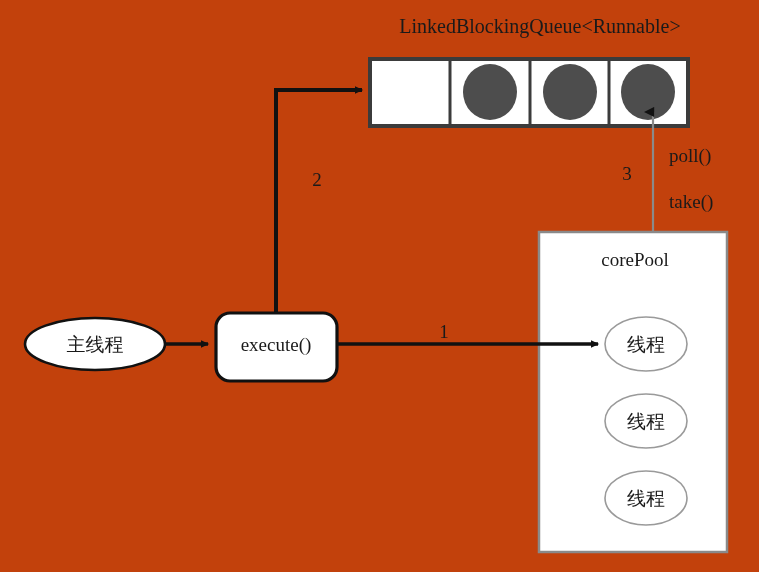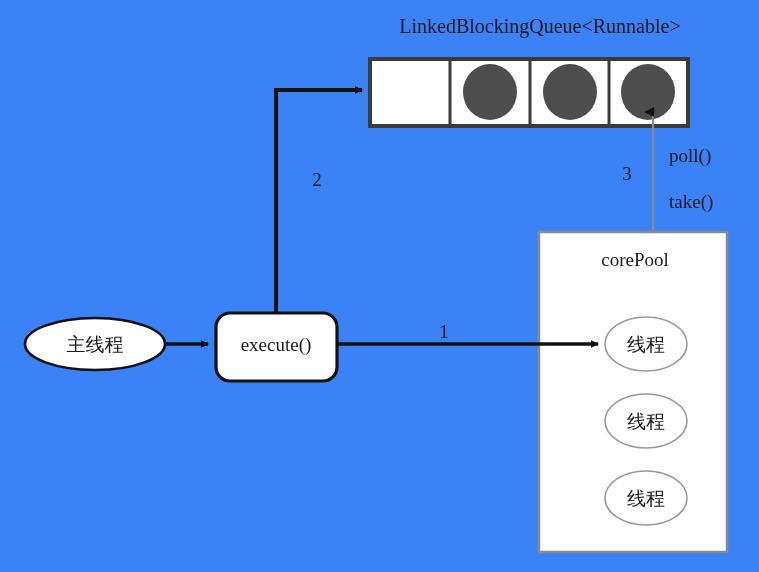--- a/index.html
+++ b/index.html
@@ -4,21 +4,21 @@
 <style>
   html, body {
     margin: 0;
     padding: 0;
     background: #ffffff;
   }
   #diagram-root {
     position: relative;
     width: 759px;
     height: 572px;
-    background: #3b82f6;
+    background: #c2410c;
     font-family: "Liberation Serif", "DejaVu Serif", serif;
     overflow: hidden;
   }
   #diagram-svg {
     position: absolute;
     left: 0;
     top: 0;
     width: 759px;
     height: 572px;
   }

